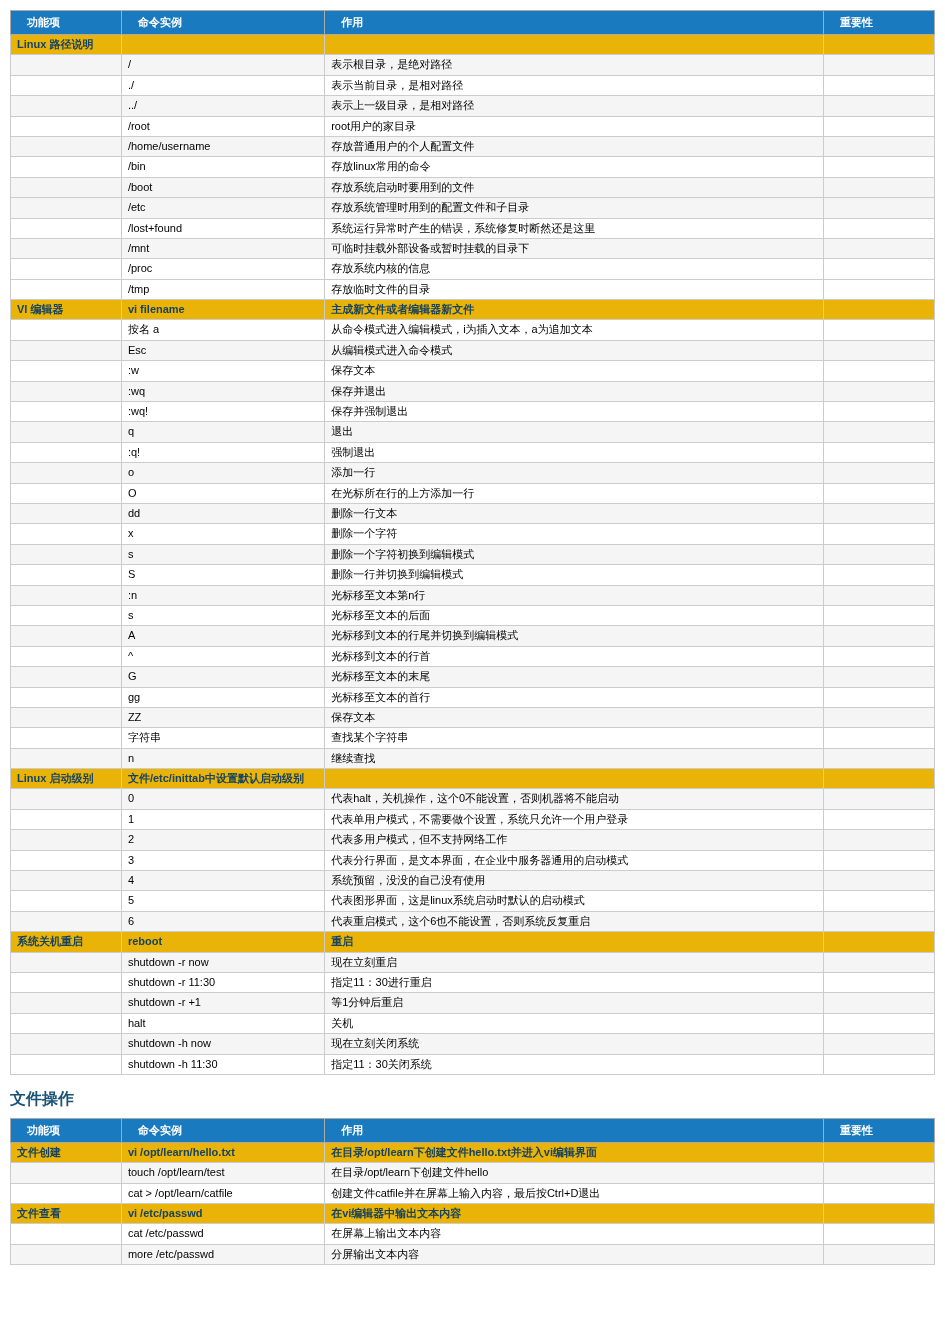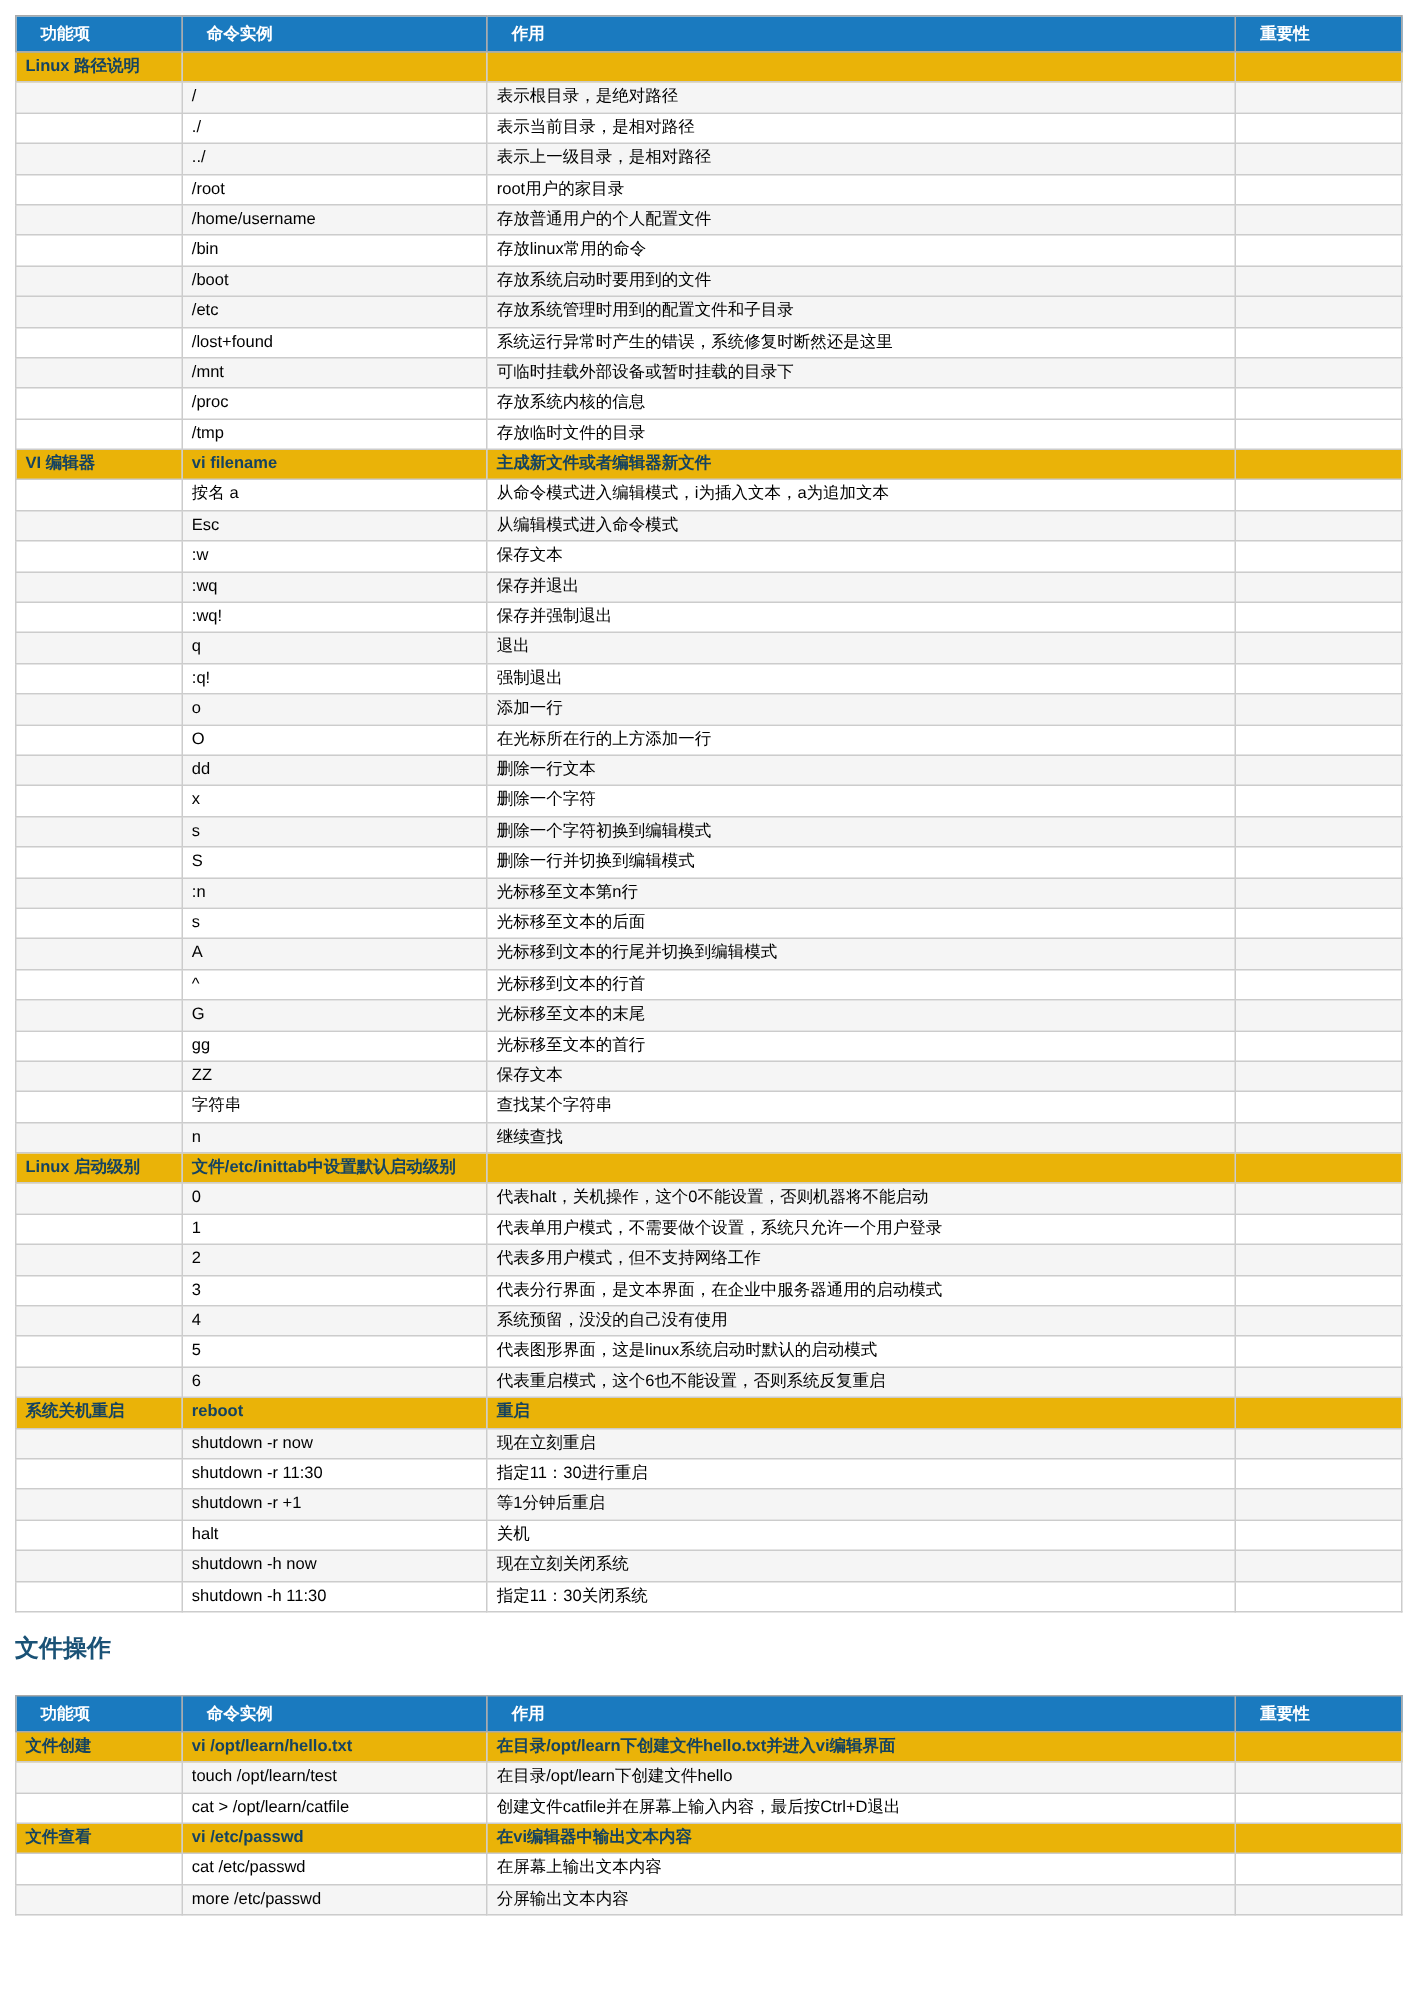--- a/index.html
+++ b/index.html
@@ -7,21 +7,21 @@
       font-family: 'SimSun', 'Microsoft YaHei', Arial, sans-serif;
       font-size: 11px;
       background: #fff;
       color: #000;
       padding: 10px;
     }
     .section-title {
       font-size: 16px;
       font-weight: bold;
       color: #1a5276;
-      margin: 12px 0 20px 0;
+      margin: 12px 0 8px 0;
     }
     table {
       width: 100%;
       border-collapse: collapse;
       margin-bottom: 14px;
     }
     th {
       background-color: #1a7abf;
       color: #fff;
       padding: 4px 16px;

